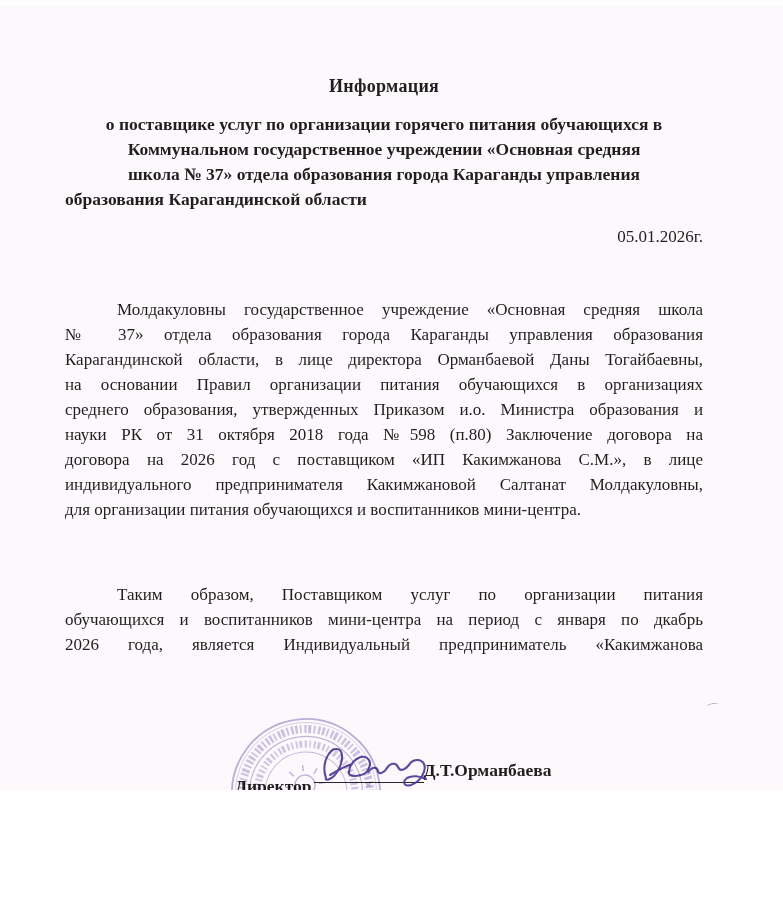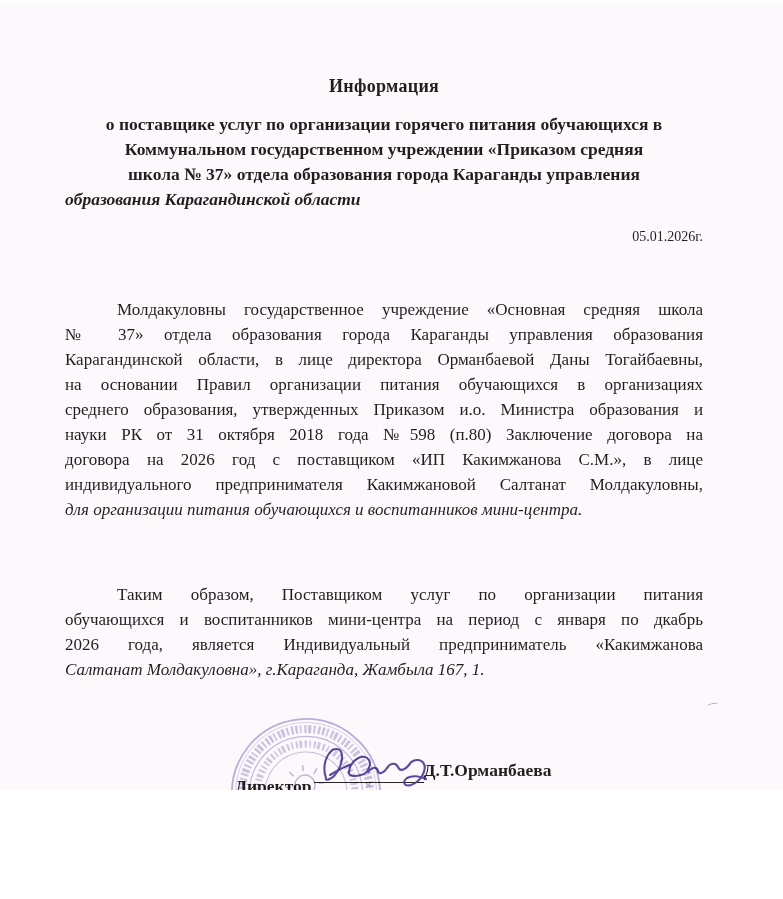--- a/index.html
+++ b/index.html
@@ -20,26 +20,26 @@
   .doc-title {
     top: 74px;
     text-align: center;
     font-weight: bold;
     font-size: 18px;
     line-height: 25px;
     letter-spacing: 0.3px;
   }
   .doc-subtitle { top: 112px; font-size: 17.5px; line-height: 25px; font-weight: bold; }
   .doc-subtitle .tline { text-align: center; text-align-last: center; }
-  .doc-date { top: 224px; text-align: right; font-size: 14px; line-height: 25px; padding-right: 2px; }
+  .doc-date { top: 224px; text-align: right; font-size: 17px; line-height: 25px; padding-right: 2px; }
   .para { font-size: 17px; line-height: 25px; }
   .para-1 { top: 297px; }
   .para-2 { top: 582px; }
   .tline { text-align: justify; text-align-last: justify; white-space: normal; }
-  .tline.lastline { text-align: left; text-align-last: left; font-style: italic; }
+  .tline.lastline { text-align: left; text-align-last: left; }
   .tline.indent { text-indent: 52px; }
   .sig-row {
     position: absolute; left: 235px; top: 758px; height: 30px;
     display: flex; align-items: flex-start;
     font-size: 17.5px; font-weight: bold; line-height: 24px;
   }
   .sig-label { white-space: nowrap; margin-top: 16px; }
   .sig-linewrap {
     position: relative; width: 110px; height: 24px; margin-left: 2px;
     border-bottom: 1.7px solid #2a2628;
@@ -61,21 +61,21 @@
 </head>
 <body>
 
 <div class="page">
   <div class="topedge"></div>
 
   <div class="col doc-title" style="position:absolute;">Информация</div>
 
   <div class="col doc-subtitle" style="position:absolute;">
       <div class="tline">о поставщике услуг по организации горячего питания обучающихся в</div>
-      <div class="tline">Коммунальном государственном учреждении «Приказом средняя</div>
+      <div class="tline">Коммунальном государственное учреждении «Основная средняя</div>
       <div class="tline">школа № 37» отдела образования города Караганды управления</div>
       <div class="tline lastline">образования Карагандинской области</div>
     </div>
 
   <div class="col doc-date" style="position:absolute;">05.01.2026г.</div>
 
   <div class="col para para-1" style="position:absolute;">
       <div class="tline indent">Молдакуловны государственное учреждение «Основная средняя школа</div>
       <div class="tline">№ 37» отдела образования города Караганды управления образования</div>
       <div class="tline">Карагандинской области, в лице директора Орманбаевой Даны Тогайбаевны,</div>
@@ -84,21 +84,20 @@
       <div class="tline">науки РК от 31 октября 2018 года №598 (п.80) Заключение договора на</div>
       <div class="tline">договора на 2026 год с поставщиком «ИП Какимжанова С.М.», в лице</div>
       <div class="tline">индивидуального предпринимателя Какимжановой Салтанат Молдакуловны,</div>
       <div class="tline lastline">для организации питания обучающихся и воспитанников мини-центра.</div>
     </div>
 
   <div class="col para para-2" style="position:absolute;">
       <div class="tline indent">Таким образом, Поставщиком услуг по организации питания</div>
       <div class="tline">обучающихся и воспитанников мини-центра на период с января по дкабрь</div>
       <div class="tline">2026 года, является Индивидуальный предприниматель «Какимжанова</div>
-      <div class="tline lastline">Салтанат Молдакуловна», г.Караганда, Жамбыла 167, 1.</div>
     </div>
 
   <div class="sig-row">
     <span class="sig-label">Директор</span>
     <span class="sig-linewrap">
       <svg class="sig-ink" viewBox="0 0 134 48">
         <g fill="none" stroke="#4a3f96" stroke-width="2.1" stroke-linecap="round" opacity="0.92">
           <path d="M10,36 C5,22 13,6 21,7 C29,8 27,24 18,34 C14,38 9,39 10,36 Z"></path>
           <path d="M14,33 C22,28 30,24 36,22"></path>
           <path d="M33,30 C34,19 45,12 51,16 C57,20 53,31 45,33 C38,35 32,34 33,30 Z"></path>

